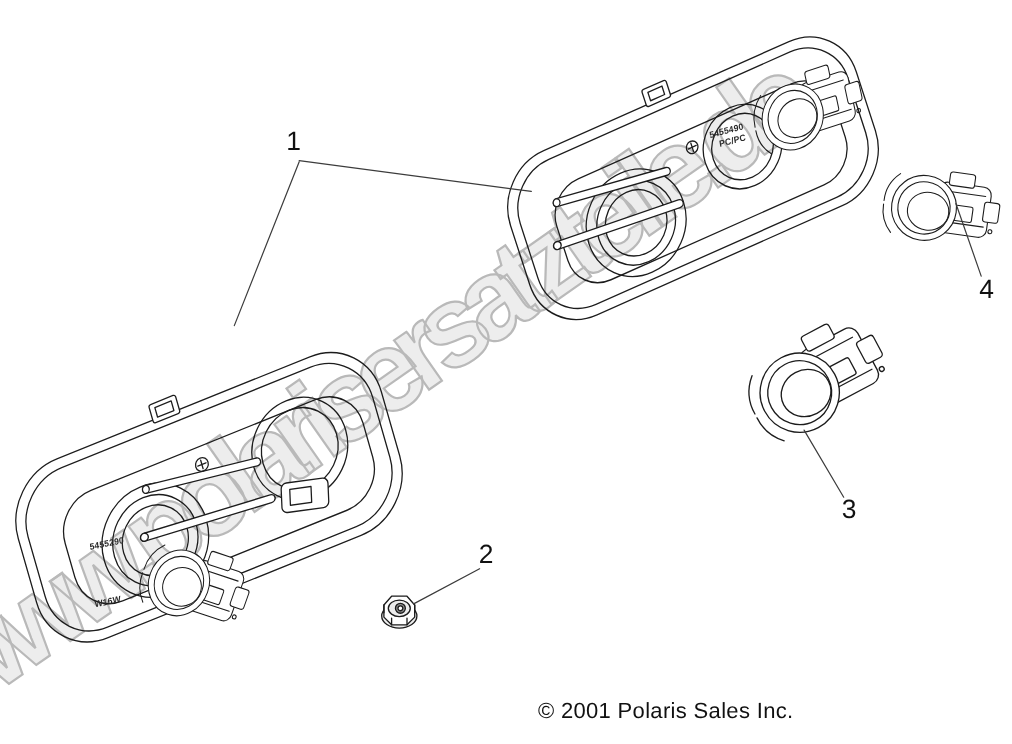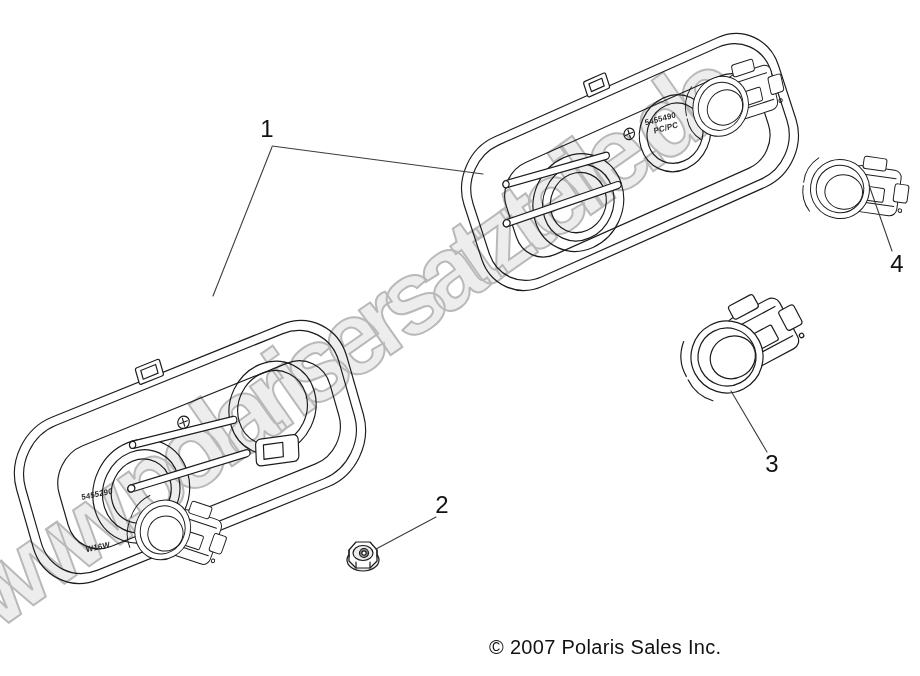--- a/index.html
+++ b/index.html
@@ -152,14 +152,14 @@
       <line class="leader" x1="767" y1="452" x2="731" y2="391"></line>
       <line class="leader" x1="892" y1="251" x2="869" y2="185"></line>
     </g>
   </svg>
 
   <div class="callout c1">1</div>
   <div class="callout c2">2</div>
   <div class="callout c3">3</div>
   <div class="callout c4">4</div>
 
-  <div class="copyright">© 2007 Polaris Sales Inc.</div>
+  <div class="copyright">© 2001 Polaris Sales Inc.</div>
 </div>
 
 </body></html>

